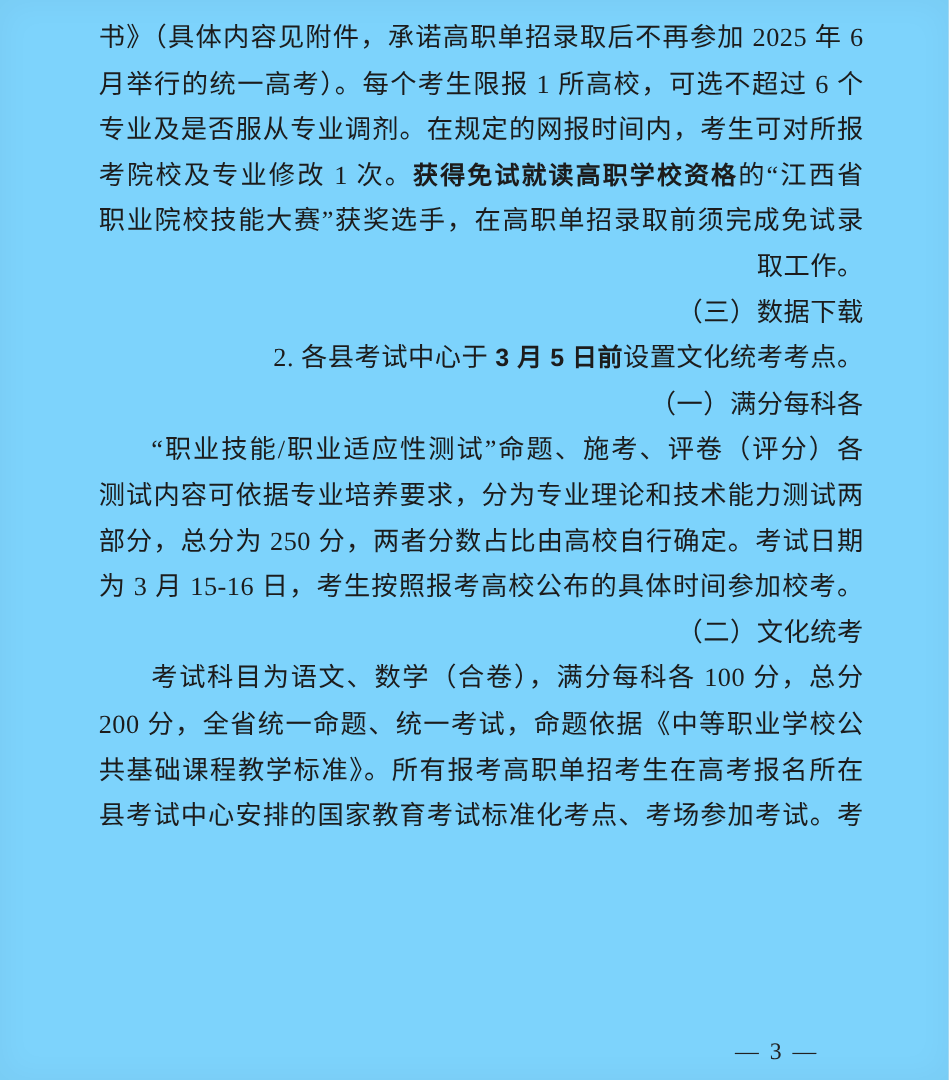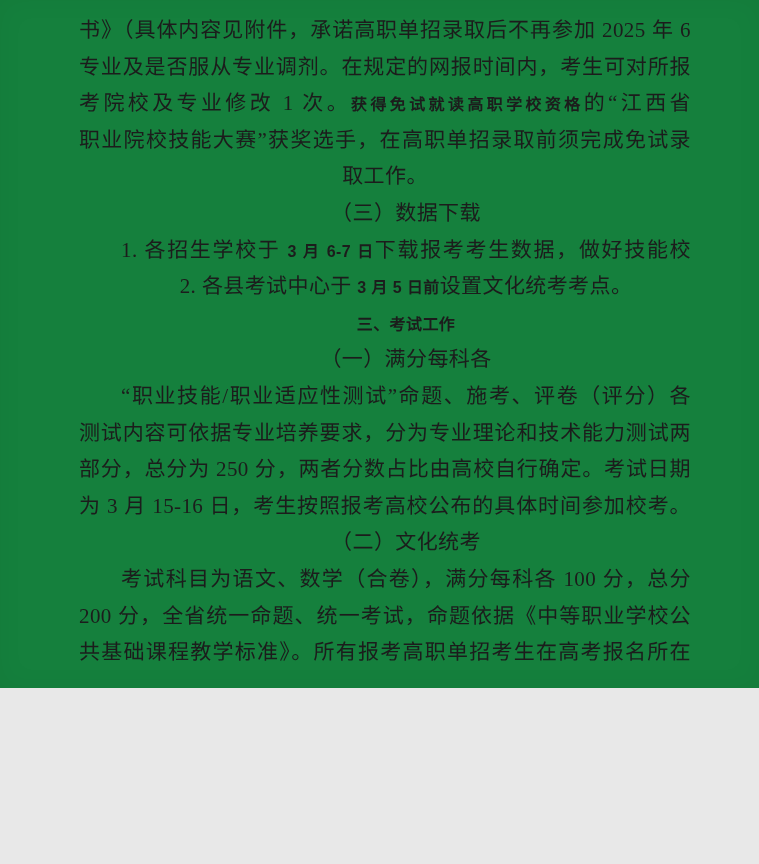--- a/index.html
+++ b/index.html
@@ -3,87 +3,87 @@
 <meta charset="utf-8">
 <style>
   html, body {
     margin: 0;
     padding: 0;
     background: #e8e8e8;
   }
   .scan-page {
     position: relative;
     width: 759px;
-    height: 688px;
+    height: 864px;
     margin: 0 auto;
-    background: #15803d;
+    background: #7dd3fc;
     box-shadow: inset 0 0 28px rgba(0,0,0,0.045);
     overflow: hidden;
     font-family: "Liberation Serif", "DejaVu Serif", serif;
     color: #1c1c1c;
   }
   .doc-body {
     position: absolute;
     top: 12px;
     left: 79px;
     width: 612px;
   }
   .doc-line {
     height: 36.6px;
     line-height: 36.6px;
     font-size: 21px;
     letter-spacing: 0.4px;
     white-space: nowrap;
-    text-align: center;
+    text-align: right;
   }
   .doc-line.justify {
     white-space: normal;
     text-align: justify;
     text-align-last: justify;
     text-justify: inter-ideograph;
   }
   .doc-line.indent {
     text-indent: 2em;
   }
   .seg {
     font-weight: 400;
   }
   .seg.bold {
     font-weight: 700;
     font-family: "Liberation Sans", "DejaVu Sans", sans-serif;
-    font-size: 16px;
+    font-size: 20px;
   }
   .page-footer {
     position: absolute;
     right: 104px;
     top: 831px;
     font-size: 19px;
     letter-spacing: 2px;
     color: #222;
     font-family: "Liberation Serif", "DejaVu Serif", serif;
   }
 </style>
 </head>
 <body>
 
 <div class="scan-page">
   <div class="doc-body">
       <div class="doc-line justify"><span class="seg">书》（具体内容见附件，承诺高职单招录取后不再参加 2025 年 6</span></div>
+      <div class="doc-line justify"><span class="seg">月举行的统一高考）。每个考生限报 1 所高校，可选不超过 6 个</span></div>
       <div class="doc-line justify"><span class="seg">专业及是否服从专业调剂。在规定的网报时间内，考生可对所报</span></div>
       <div class="doc-line justify"><span class="seg">考院校及专业修改 1 次。</span><span class="seg bold">获得免试就读高职学校资格</span><span class="seg">的“江西省</span></div>
       <div class="doc-line justify"><span class="seg">职业院校技能大赛”获奖选手，在高职单招录取前须完成免试录</span></div>
       <div class="doc-line"><span class="seg">取工作。</span></div>
       <div class="doc-line indent"><span class="seg">（三）数据下载</span></div>
-      <div class="doc-line indent justify"><span class="seg">1. 各招生学校于 </span><span class="seg bold">3 月 6-7 日</span><span class="seg">下载报考考生数据，做好技能校</span></div>
       <div class="doc-line indent"><span class="seg">2. 各县考试中心于 </span><span class="seg bold">3 月 5 日前</span><span class="seg">设置文化统考考点。</span></div>
-      <div class="doc-line indent"><span class="seg bold">三、考试工作</span></div>
       <div class="doc-line indent"><span class="seg">（一）满分每科各</span></div>
       <div class="doc-line indent justify"><span class="seg">“职业技能/职业适应性测试”命题、施考、评卷（评分）各</span></div>
       <div class="doc-line justify"><span class="seg">测试内容可依据专业培养要求，分为专业理论和技术能力测试两</span></div>
       <div class="doc-line justify"><span class="seg">部分，总分为 250 分，两者分数占比由高校自行确定。考试日期</span></div>
       <div class="doc-line justify"><span class="seg">为 3 月 15-16 日，考生按照报考高校公布的具体时间参加校考。</span></div>
       <div class="doc-line indent"><span class="seg">（二）文化统考</span></div>
       <div class="doc-line indent justify"><span class="seg">考试科目为语文、数学（合卷），满分每科各 100 分，总分</span></div>
       <div class="doc-line justify"><span class="seg">200 分，全省统一命题、统一考试，命题依据《中等职业学校公</span></div>
       <div class="doc-line justify"><span class="seg">共基础课程教学标准》。所有报考高职单招考生在高考报名所在</span></div>
+      <div class="doc-line justify"><span class="seg">县考试中心安排的国家教育考试标准化考点、考场参加考试。考</span></div>
     </div>
   <div class="page-footer">— 3 —</div>
 </div>
 
 </body></html>

